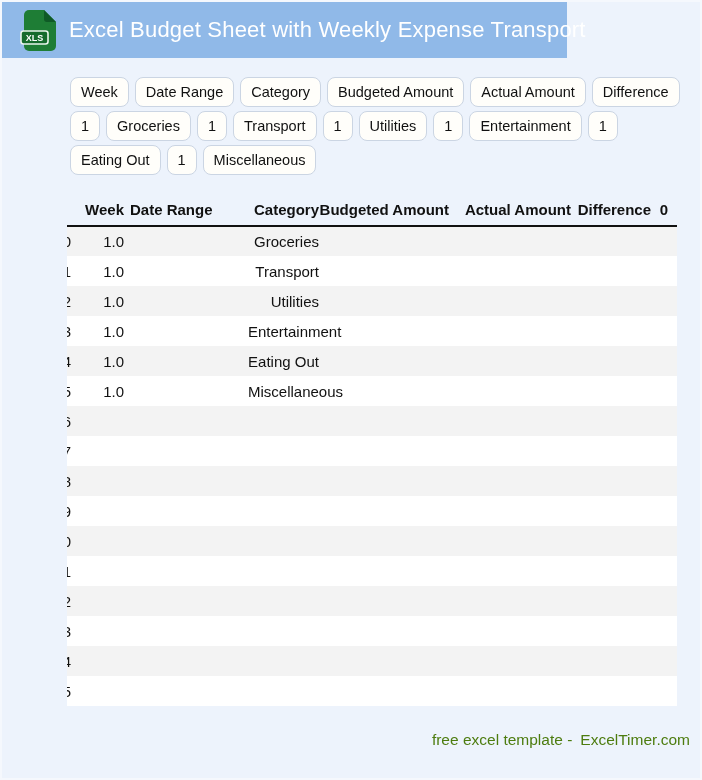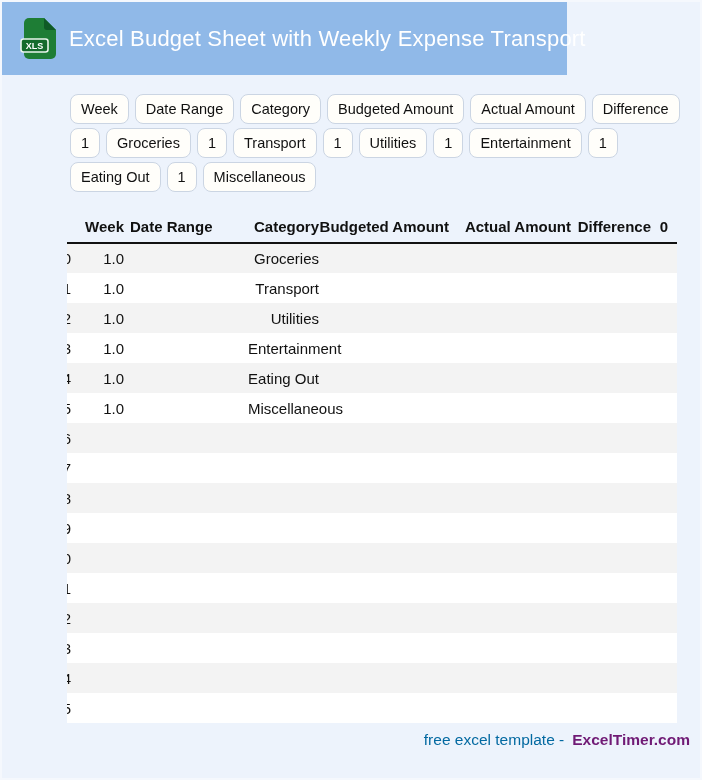--- a/index.html
+++ b/index.html
@@ -9,21 +9,21 @@
     position: relative;
     background: #edf3fc;
     border: 2px solid #f5f8fd;
     overflow: hidden;
     font-family: "Liberation Sans", sans-serif;
     color: #111;
   }
 
   
   .titlebar {
-    width: 565px; height: 73px;
+    width: 565px; height: 56px;
     background: #90b9e8;
     display: flex; align-items: center;
     padding-left: 18px;
   }
   .file-icon { width: 38px; height: 43px; flex: 0 0 auto; margin-right: 11px; }
   .page-title {
     color: #ffffff;
     font-size: 22px;
     font-weight: 500;
     letter-spacing: 0.2px;
@@ -95,24 +95,24 @@
   .budget tbody tr:nth-child(odd) { background: #f3f3f3; }
   .budget tbody tr:nth-child(even) { background: #ffffff; }
 
   
   .footer {
     position: absolute;
     right: 10px; top: 729px;
     font-size: 15.5px;
     white-space: nowrap;
   }
-  .footer-text { color: #0369a1; }
+  .footer-text { color: #4d7c0f; }
   .footer-brand {
-    color: #701a75;
-    font-weight: bold;
+    color: #4d7c0f;
+    font-weight: normal;
     margin-left: 8px;
     text-decoration: none;
     cursor: pointer;
   }
 </style>
 </head>
 <body>
 
 <header class="titlebar">
   <svg class="file-icon" viewBox="0 0 38 43" aria-hidden="true">

